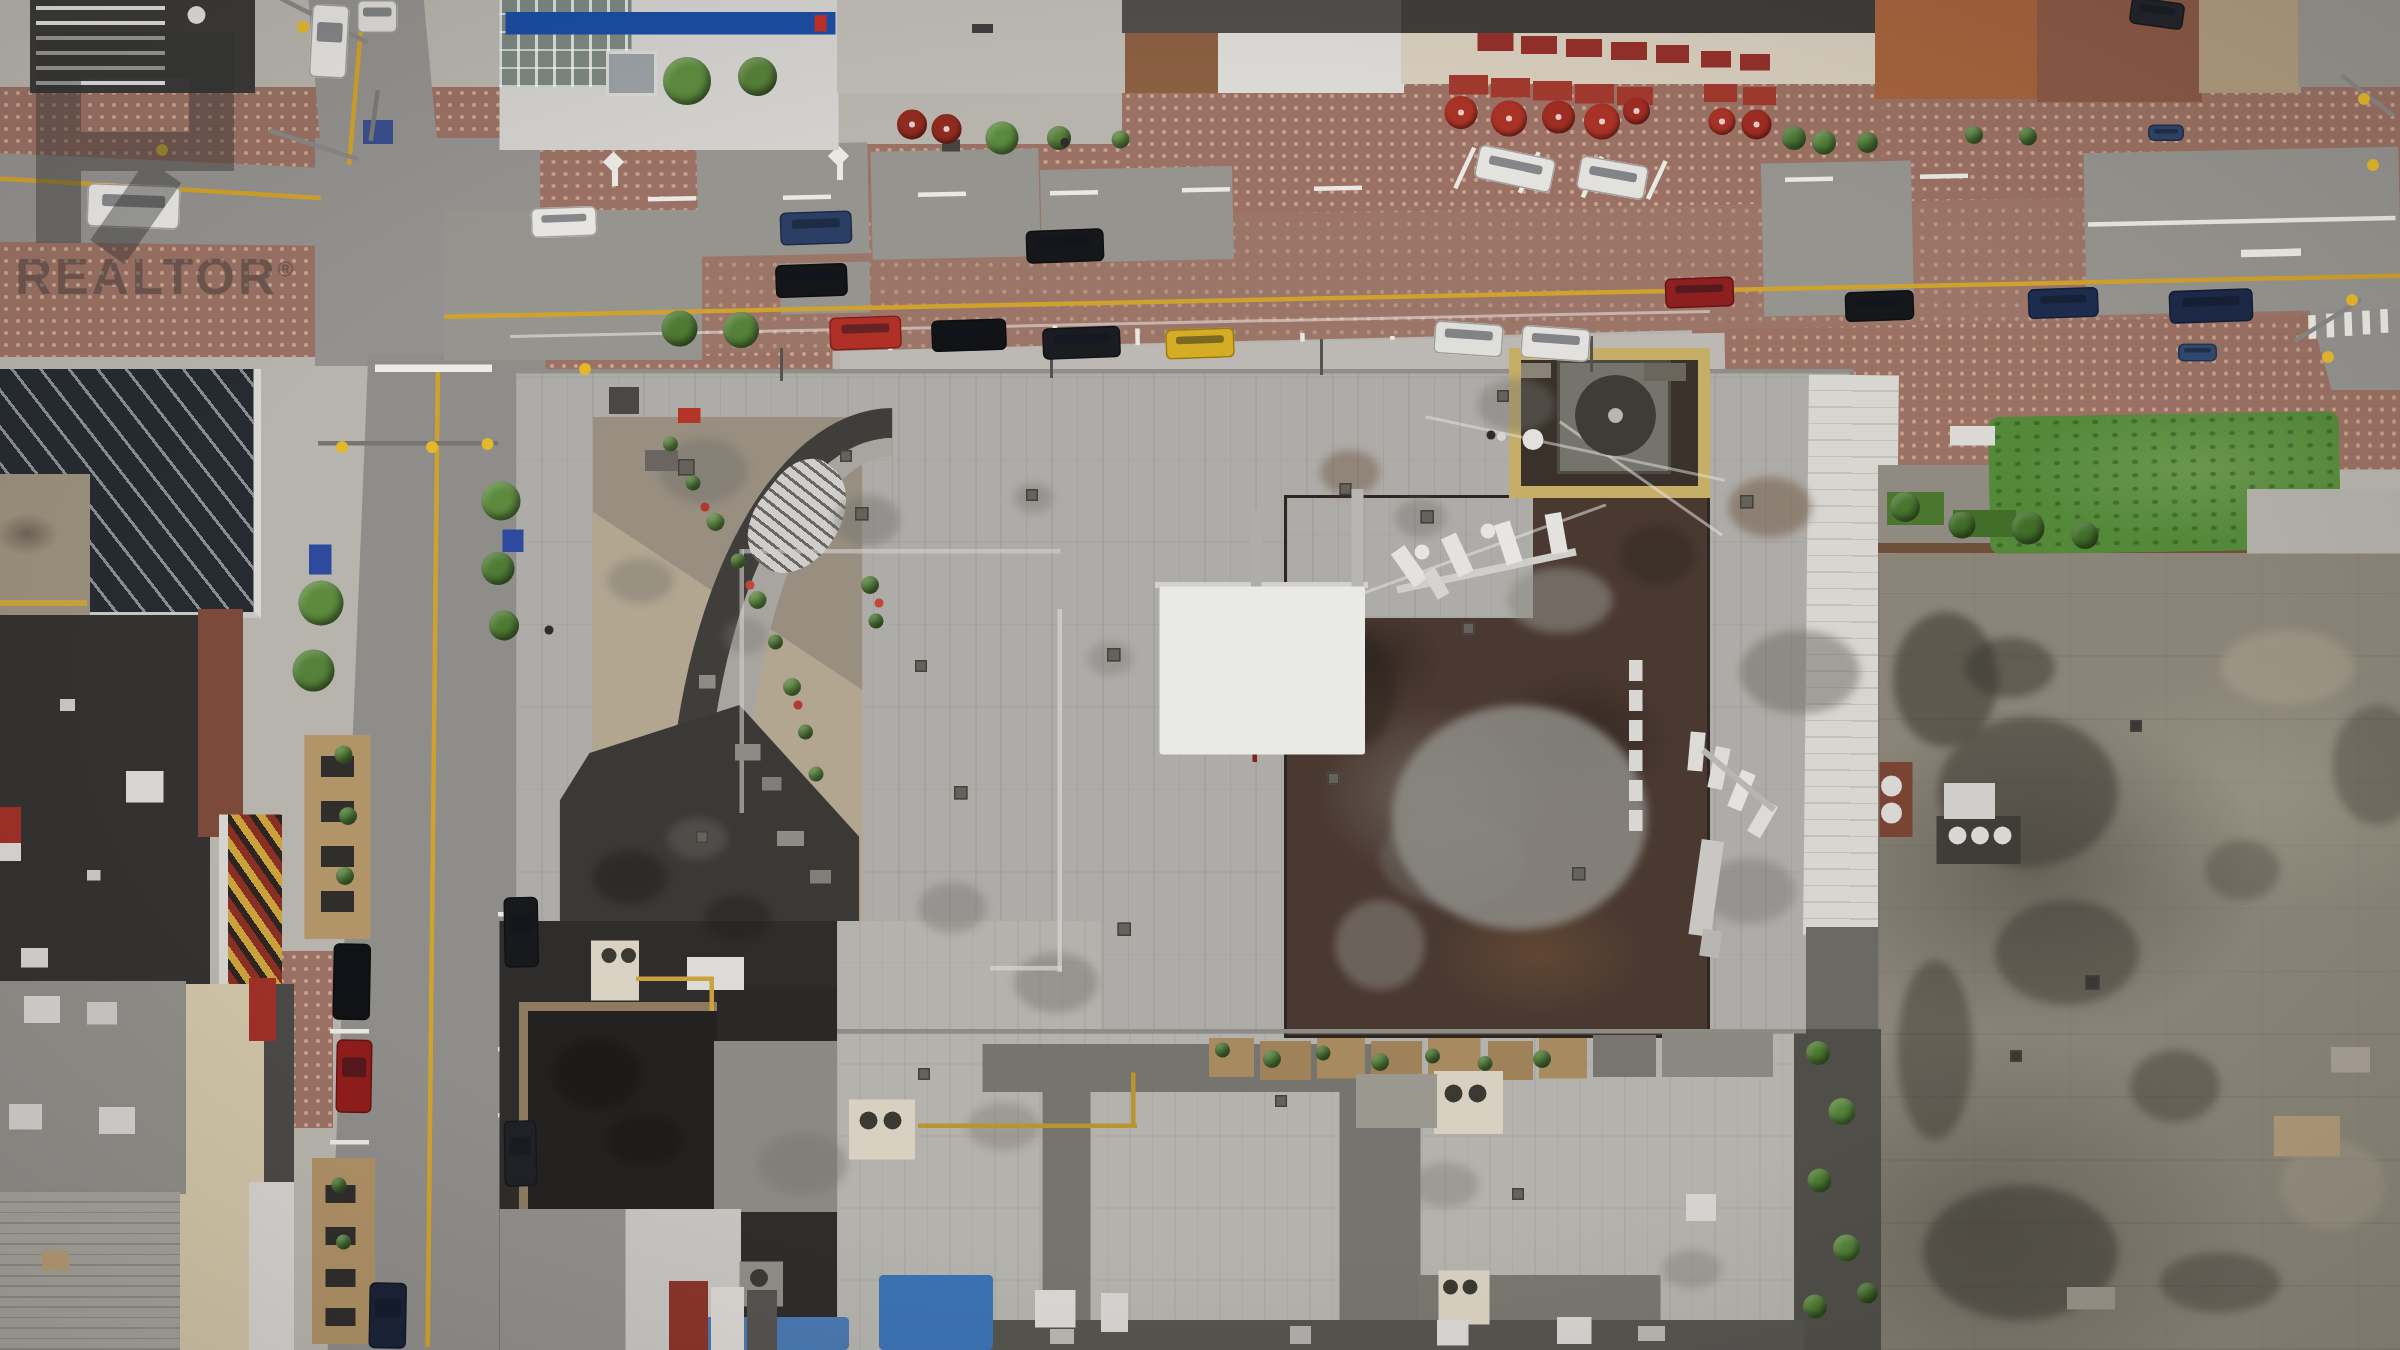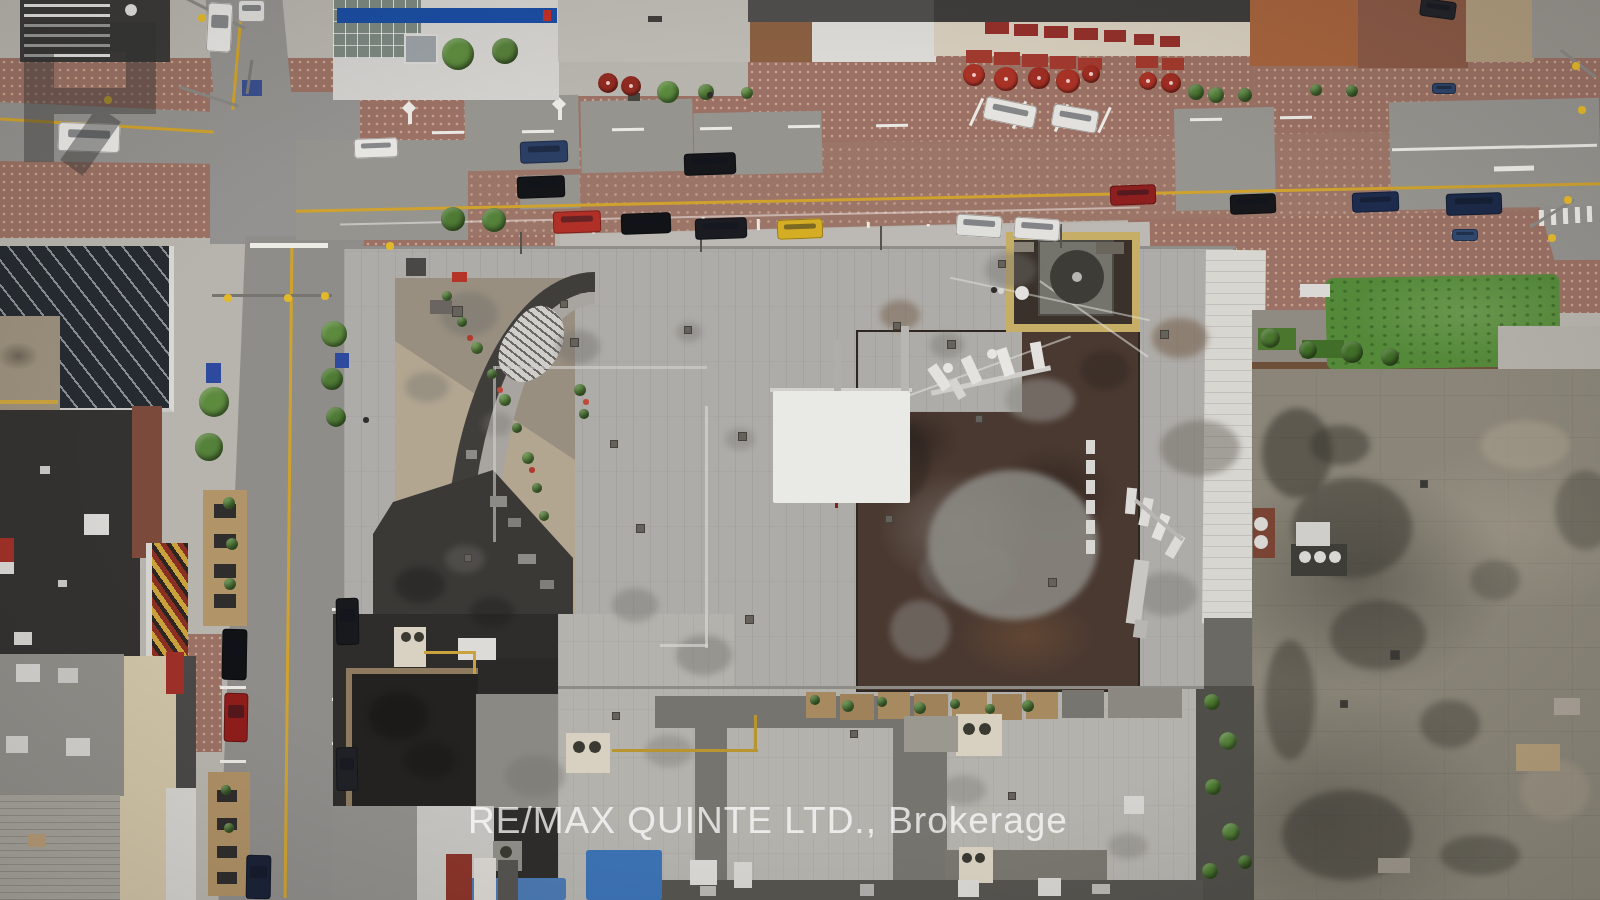--- a/index.html
+++ b/index.html
@@ -596,15 +596,15 @@
     </div>
 
   <div class="reg-abs" id="vignette"></div>
 
   <div class="reg-abs" id="wm-logo">
     <div class="bar" style="left:14px;top:14px;width:30px;height:140px;"></div>
     <div class="bar" style="left:14px;top:14px;width:132px;height:30px;"></div>
     <div class="bar" style="left:116px;top:14px;width:30px;height:72px;"></div>
     <div class="bar" style="left:14px;top:80px;width:132px;height:26px;"></div>
     <div class="bar" style="left:88px;top:98px;width:28px;height:66px;transform:rotate(35deg);transform-origin:top left;"></div>
+    <div id="wm-rtext"><span>REALTOR</span><span class="reg">®</span></div>
   </div>
-  <div class="reg-abs" id="wm-brokerage">RE/MAX QUINTE LTD., Brokerage</div>
 </div>
 
 </body></html>

